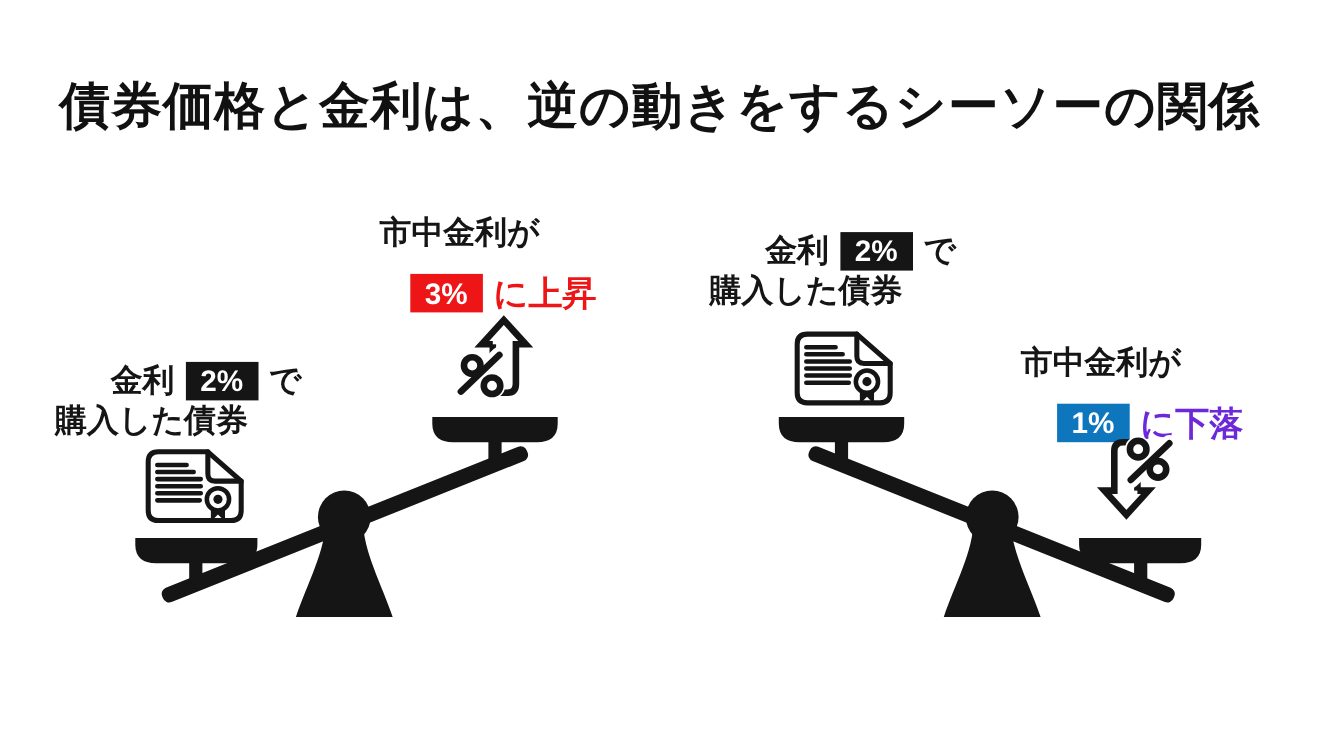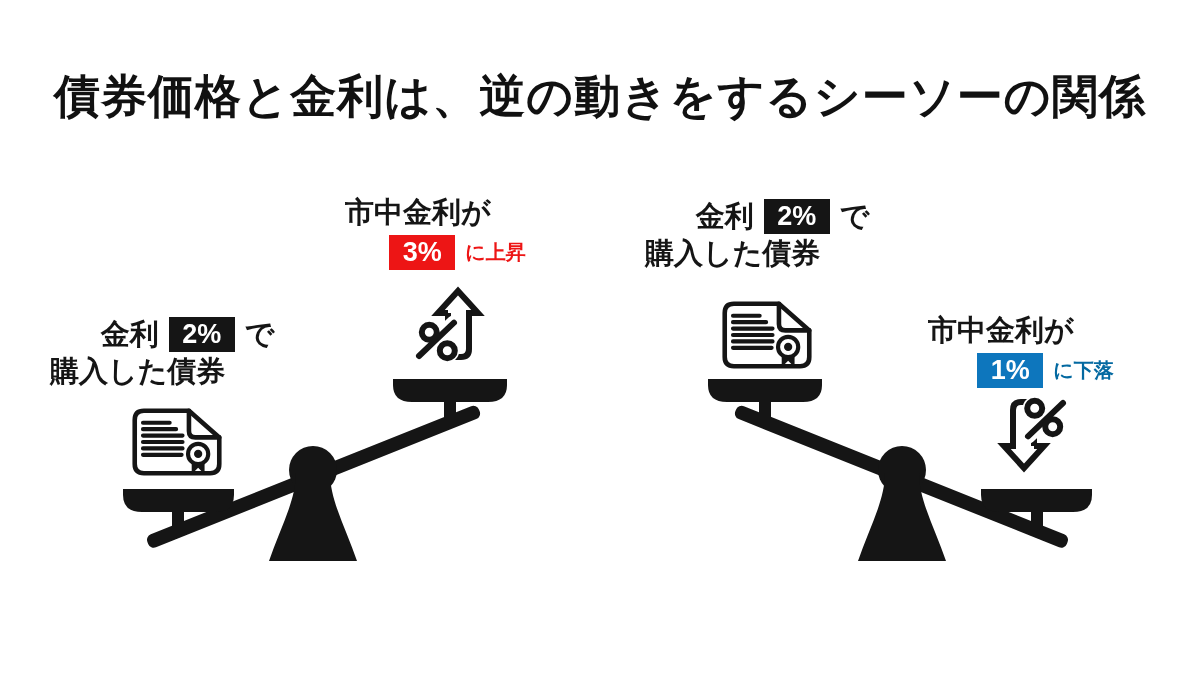--- a/index.html
+++ b/index.html
@@ -5,32 +5,32 @@
   html,body{margin:0;padding:0;background:#ffffff;}
   .canvas{
     position:relative;width:1200px;height:602px;background:#ffffff;overflow:hidden;
     font-family:"Liberation Sans","DejaVu Sans",sans-serif;color:#151515;
   }
   .title{
     position:absolute;top:66px;left:0;right:0;margin:0;text-align:center;
     font-size:46px;font-weight:800;letter-spacing:1px;color:#111111;
   }
   .label{position:absolute;text-align:left;font-size:29px;font-weight:700;line-height:1.28;color:#151515;}
-  .row{display:flex;justify-content:center;align-items:center;gap:10px;margin-top:4px;}
+  .row{display:flex;justify-content:center;align-items:center;gap:10px;margin-top:16px;}
   .badge{
     display:inline-flex;align-items:center;justify-content:center;
     min-width:66px;height:35px;padding:0 6px;box-sizing:border-box;
     color:#ffffff;font-size:27px;font-weight:800;
   }
   .badge.black{background:#151515;}
   .badge.red{background:#ed1515;}
   .badge.blue{background:#0d76bd;}
-  .dir{font-size:20px;font-weight:800;}
+  .dir{font-size:31px;font-weight:800;}
   .dir.red{color:#ed1515;}
-  .dir.blue{color:#0369a1;}
+  .dir.blue{color:#6d28d9;}
   .abs{position:absolute;}
   svg{display:block;overflow:visible;}
   .ink{fill:#151515;}
   .stroke-ink{fill:none;stroke:#151515;stroke-width:5;stroke-linejoin:round;stroke-linecap:round;}
   .halo{fill:none;stroke:#ffffff;stroke-width:15;stroke-linecap:round;}
   .halo-dot{fill:#ffffff;stroke:#ffffff;stroke-width:9;}
   .pct{fill:none;stroke:#151515;stroke-width:6;stroke-linecap:round;}
   .pct-dot{fill:#ffffff;stroke:#151515;stroke-width:6;}
   .arrow{fill:none;stroke:#151515;stroke-width:6;stroke-linejoin:miter;stroke-linecap:butt;}
   .rot180{transform:rotate(180deg);}

